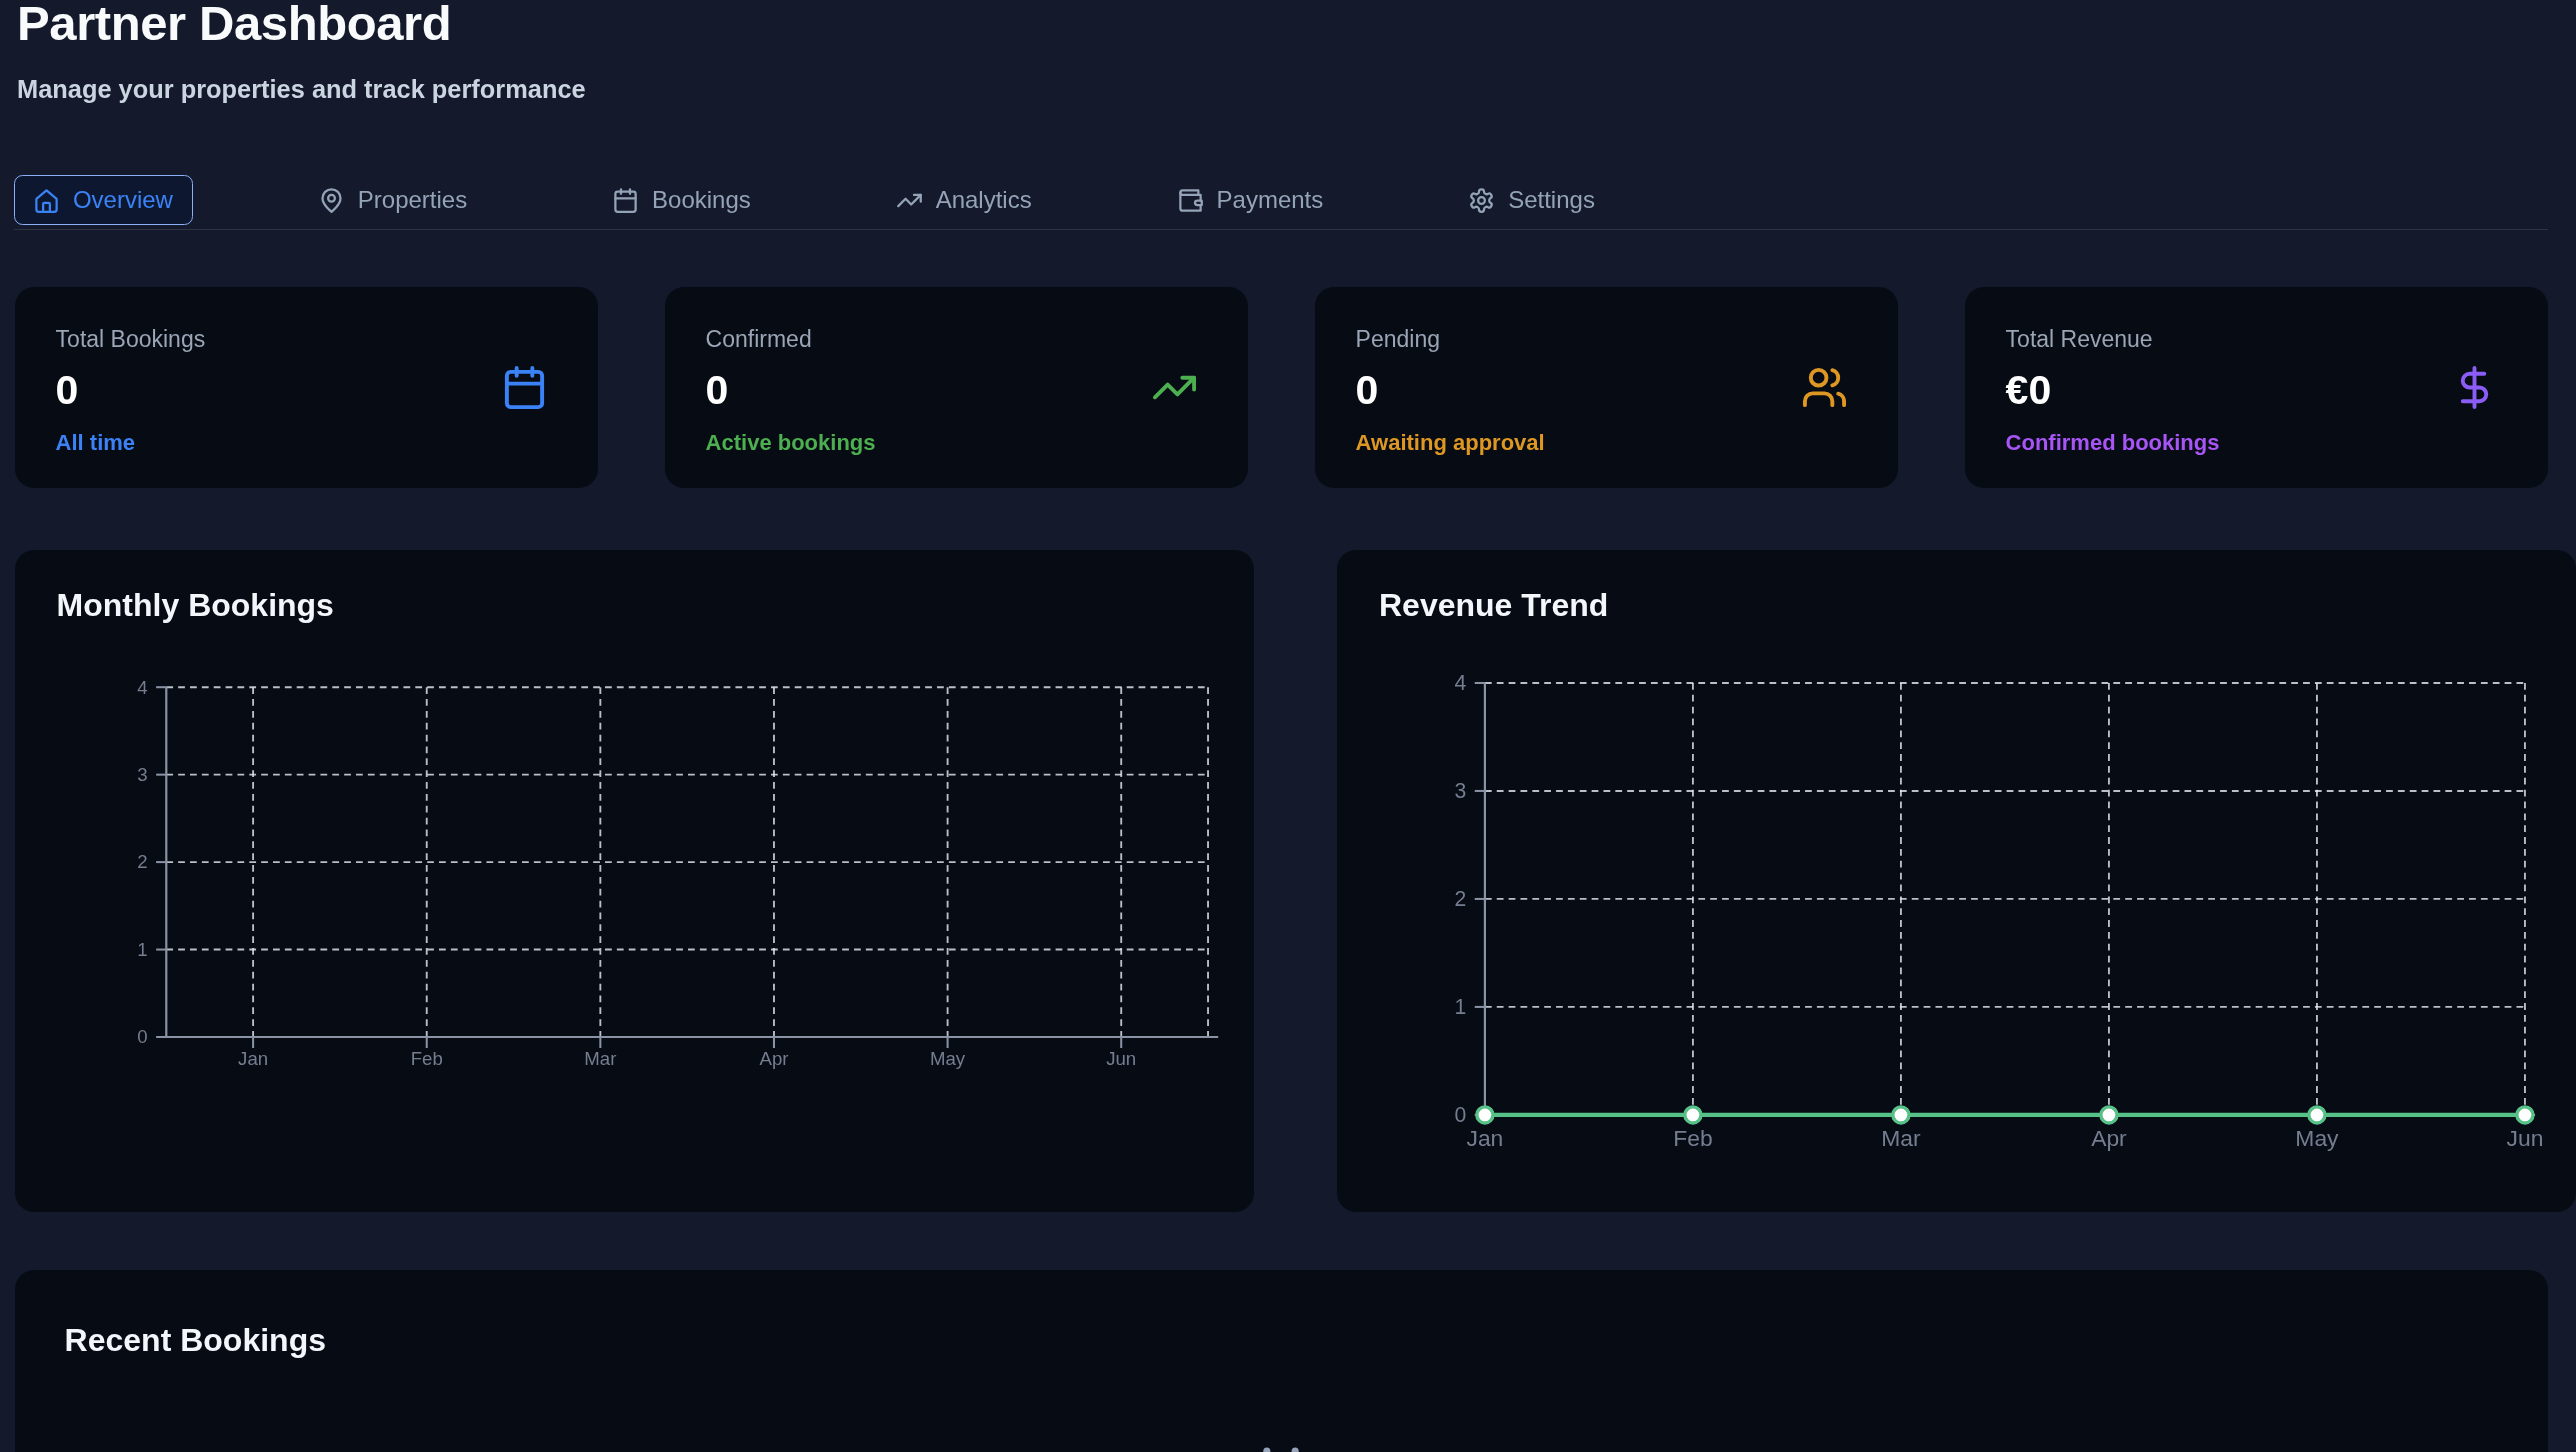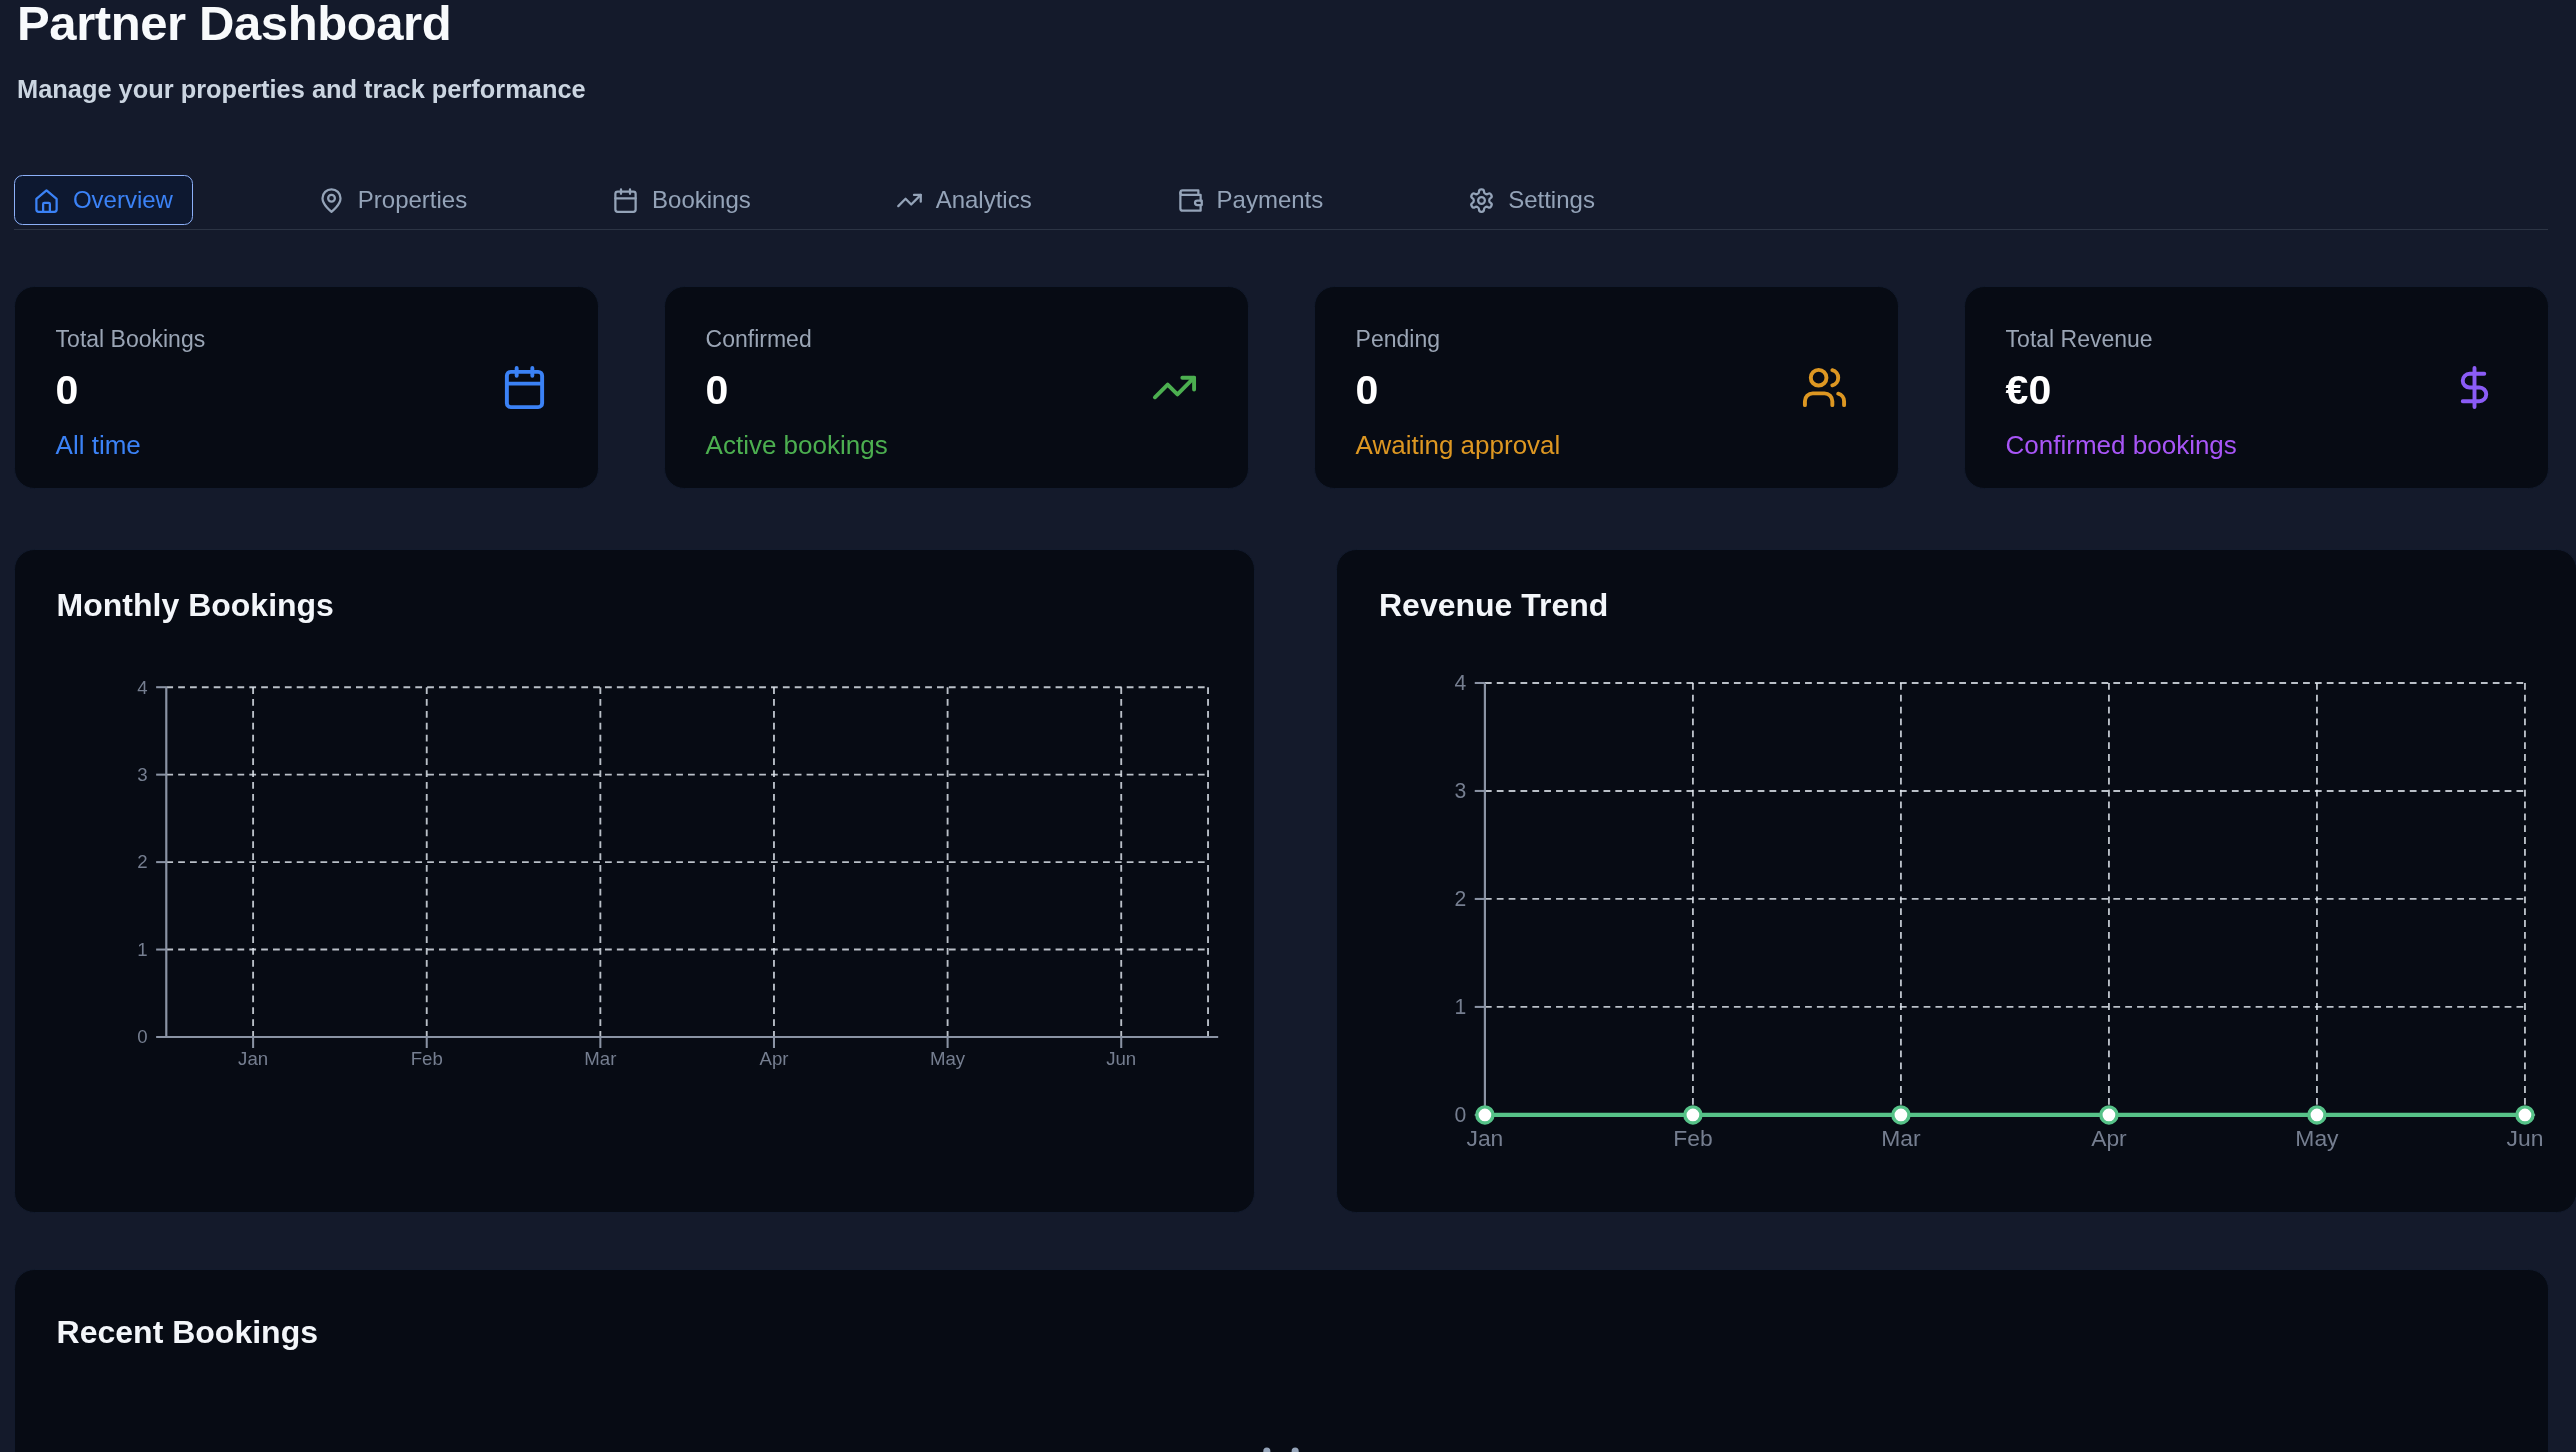--- a/index.html
+++ b/index.html
@@ -25,34 +25,34 @@
 
   
   .card { background:#070b14; border:0.8px solid #121a2c; border-radius:20.3px; }
 
   
   .stats { position:absolute; left:13.6px; top:286px; width:2535px;
            display:grid; grid-template-columns:repeat(4,1fr); gap:65px; }
   .stat-card { height:203px; padding:39px 41px; display:flex; justify-content:space-between; align-items:stretch; }
   .stat-label { font-size:23px; color:#9aa5b5; margin-bottom:14.4px; }
   .stat-value { font-size:41px; font-weight:700; color:#ffffff; margin-bottom:15.3px; }
-  .stat-caption { font-size:26px; }
+  .stat-caption { font-size:22px;font-weight:bold; }
   .stat-icon { align-self:center; margin-right:8.5px; display:flex; }
 
   
   .chart-card { position:absolute; top:549px; width:1241px; height:664px; }
   #chart-card-0 { left:13.6px; }
   #chart-card-1 { left:1336px; }
   .chart-title { position:absolute; left:42px; top:37px; margin:0; font-size:32px; font-weight:700; color:#f3f6fa; }
   svg.chart { position:absolute; left:0; top:0; width:1241px; height:664px; display:block; }
   svg.chart text { font-family:"Liberation Sans", sans-serif; }
 
   
   .recent-card { position:absolute; left:13.6px; top:1269px; width:2535px; height:542px; }
-  .recent-title { position:absolute; left:42px; top:44px; margin:0; font-size:32px; font-weight:700; color:#f3f6fa; }
+  .recent-title { position:absolute; left:42px; top:44px; margin:8px; font-size:32px; font-weight:700; color:#f3f6fa; }
   .empty-icon { position:absolute; left:50%; top:174px; transform:translateX(-50%); color:#94a3b8; display:flex; }
 </style>
 </head>
 <body>
 
 <div class="page">
 
   <h1 class="page-title">Partner Dashboard</h1>
   <p class="page-subtitle">Manage your properties and track performance</p>
 

